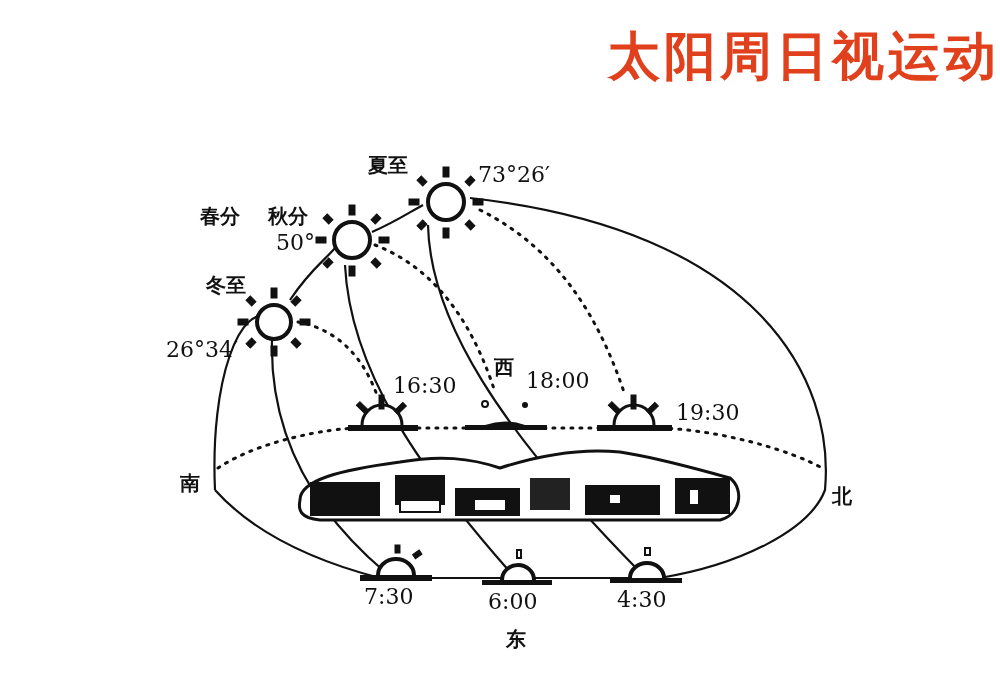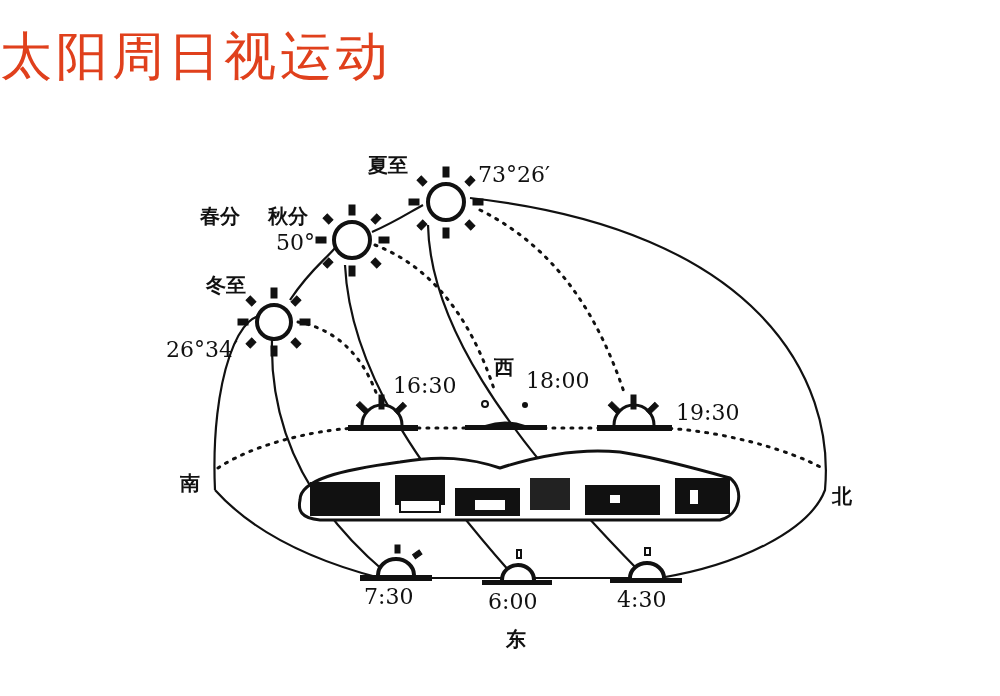--- a/index.html
+++ b/index.html
@@ -1,19 +1,19 @@
 <!DOCTYPE html>
 <html><head>
   <meta charset="utf-8">
   <style>
     html, body { margin: 0; padding: 0; background: #ffffff; }
     body { width: 1000px; height: 696px; position: relative; overflow: hidden; font-family: "DejaVu Sans", sans-serif; }
     .title {
-      position: absolute; left: 0; top: 22px; width: 1000px; text-align: left;
-      font-family: "DejaVu Sans", sans-serif; font-weight: normal; font-size: 52px;
+      position: absolute; left: 0; top: 22px; width: 1000px; text-align: right;
+      font-family: "DejaVu Sans", sans-serif; font-weight: bold; font-size: 52px;
       color: #e0401c; letter-spacing: 4px;
     }
     svg { position: absolute; left: 0; top: 0; }
     .lbl { font-family: "DejaVu Serif", serif; font-size: 22px; fill: #111; }
     .cn { font-family: "DejaVu Sans", sans-serif; font-size: 20px; fill: #111; font-weight: bold; }
     .sun { fill: #fff; stroke: #111; stroke-width: 4; }
     .ray { fill: #111; stroke: #111; stroke-width: 1; }
     .path { fill: none; stroke: #111; stroke-width: 2.2; }
     .dot { fill: none; stroke: #111; stroke-width: 3; stroke-dasharray: 2 7; stroke-linecap: round; }
     .plat { fill: #111; }

